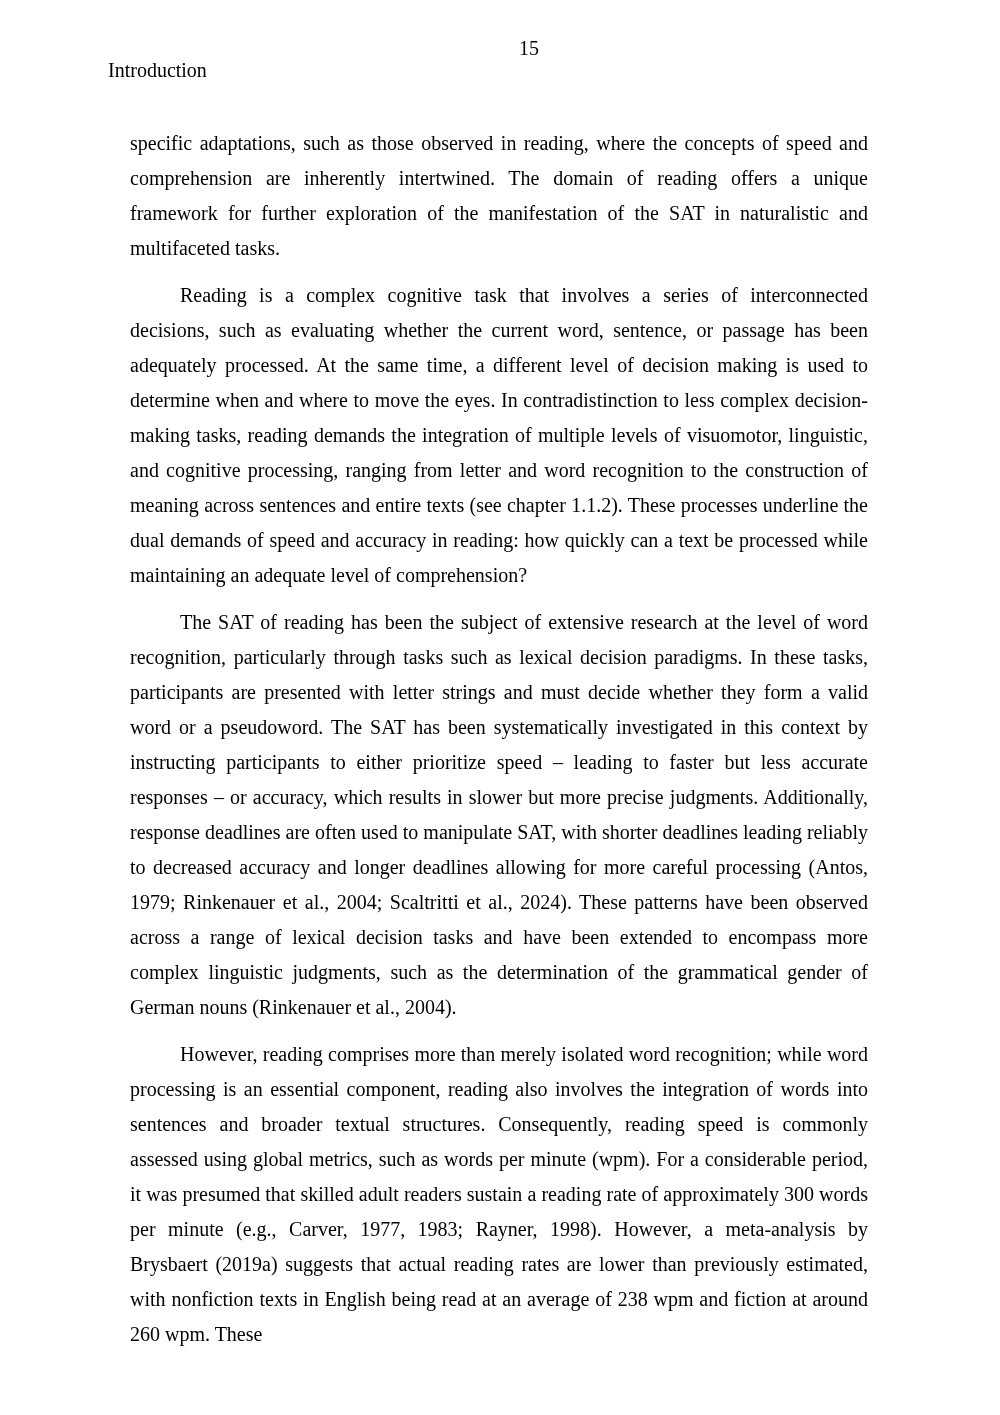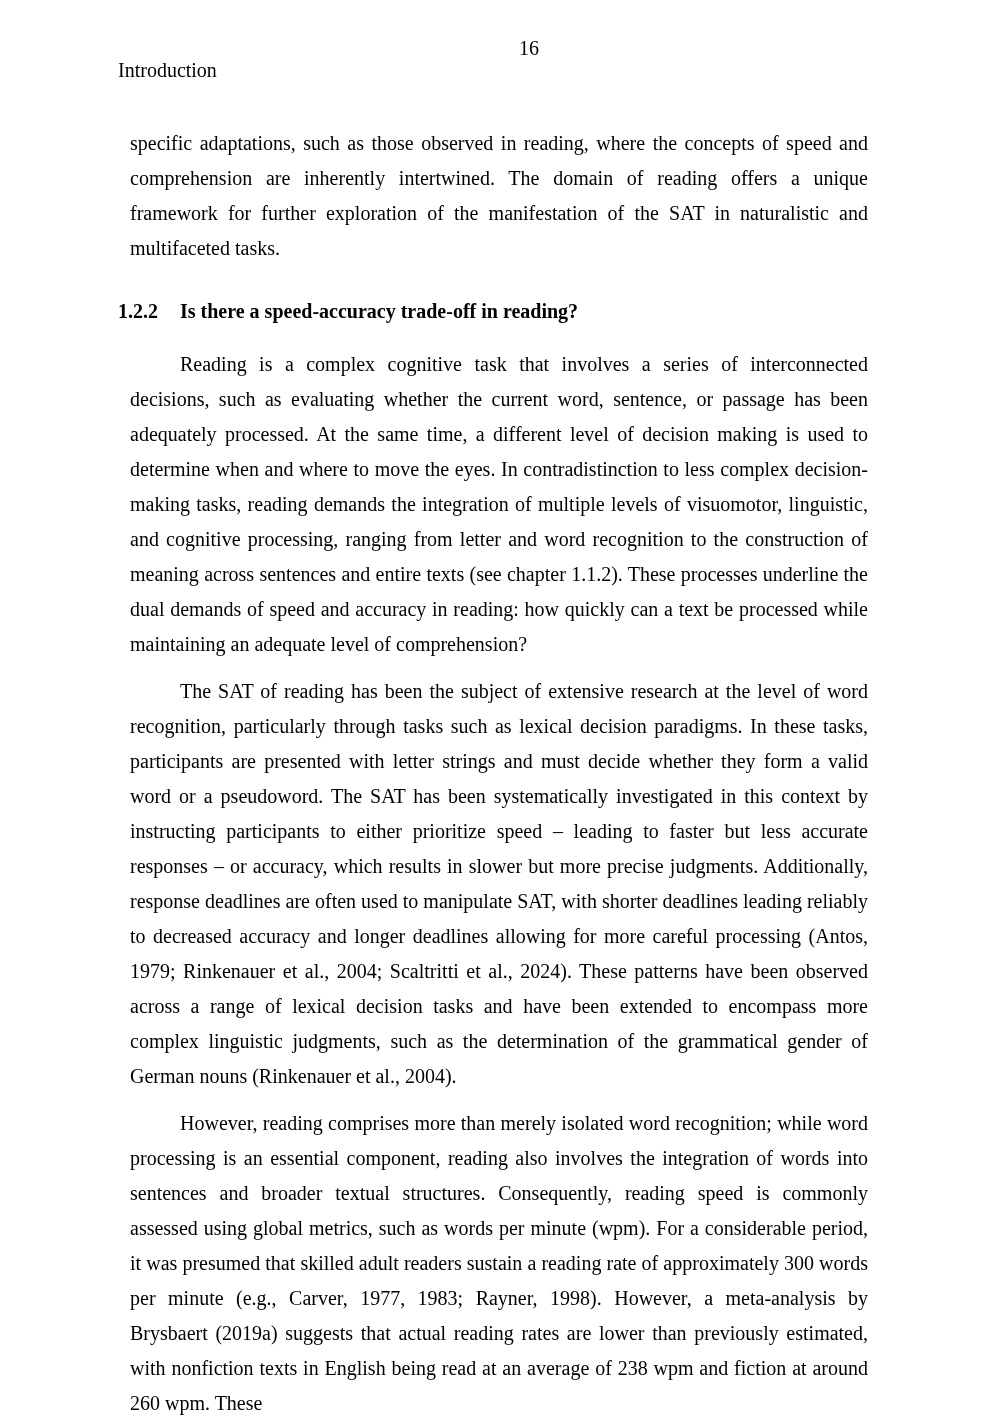--- a/index.html
+++ b/index.html
@@ -21,21 +21,21 @@
     top: 36px;
     left: 58px;
     width: 942px;
     text-align: center;
     font-size: 20px;
     line-height: 24px;
   }
   .running-head {
     position: absolute;
     top: 58px;
-    left: 118px;
+    left: 108px;
     font-size: 20px;
     line-height: 24px;
   }
   .content {
     position: absolute;
     top: 114px;
     left: 118px;
     width: 762px;
     font-size: 20px;
     line-height: 35px;
@@ -60,31 +60,28 @@
   .section-heading .sec-num {
     display: inline-block;
     min-width: 62px;
   }
 </style>
 </head>
 <body>
 
 <div class="page">
 
-  <div class="page-number">16</div>
+  <div class="page-number">15</div>
 
   <div class="running-head">Introduction</div>
 
   <div class="content">
 
     <p>specific adaptations, such as those observed in reading, where the concepts of speed and comprehension are inherently intertwined. The domain of reading offers a unique framework for further exploration of the manifestation of the SAT in naturalistic and multifaceted tasks.</p>
 
-    <div class="section-heading">
-      <span class="sec-num">1.2.2</span><span>Is there a speed-accuracy trade-off in reading?</span>
-    </div>
 
     <p class="indented">Reading is a complex cognitive task that involves a series of interconnected decisions, such as evaluating whether the current word, sentence, or passage has been adequately processed. At the same time, a different level of decision making is used to determine when and where to move the eyes. In contradistinction to less complex decision-making tasks, reading demands the integration of multiple levels of visuomotor, linguistic, and cognitive processing, ranging from letter and word recognition to the construction of meaning across sentences and entire texts (see chapter 1.1.2). These processes underline the dual demands of speed and accuracy in reading: how quickly can a text be processed while maintaining an adequate level of comprehension?</p>
 
     <p class="indented">The SAT of reading has been the subject of extensive research at the level of word recognition, particularly through tasks such as lexical decision paradigms. In these tasks, participants are presented with letter strings and must decide whether they form a valid word or a pseudoword. The SAT has been systematically investigated in this context by instructing participants to either prioritize speed – leading to faster but less accurate responses – or accuracy, which results in slower but more precise judgments. Additionally, response deadlines are often used to manipulate SAT, with shorter deadlines leading reliably to decreased accuracy and longer deadlines allowing for more careful processing (Antos, 1979; Rinkenauer et al., 2004; Scaltritti et al., 2024). These patterns have been observed across a range of lexical decision tasks and have been extended to encompass more complex linguistic judgments, such as the determination of the grammatical gender of German nouns (Rinkenauer et al., 2004).</p>
 
     <p class="indented">However, reading comprises more than merely isolated word recognition; while word processing is an essential component, reading also involves the integration of words into sentences and broader textual structures. Consequently, reading speed is commonly assessed using global metrics, such as words per minute (wpm). For a considerable period, it was presumed that skilled adult readers sustain a reading rate of approximately 300 words per minute (e.g., Carver, 1977, 1983; Rayner, 1998). However, a meta-analysis by Brysbaert (2019a) suggests that actual reading rates are lower than previously estimated, with nonfiction texts in English being read at an average of 238 wpm and fiction at around 260 wpm. These</p>
 
   </div>
 
 </div>

